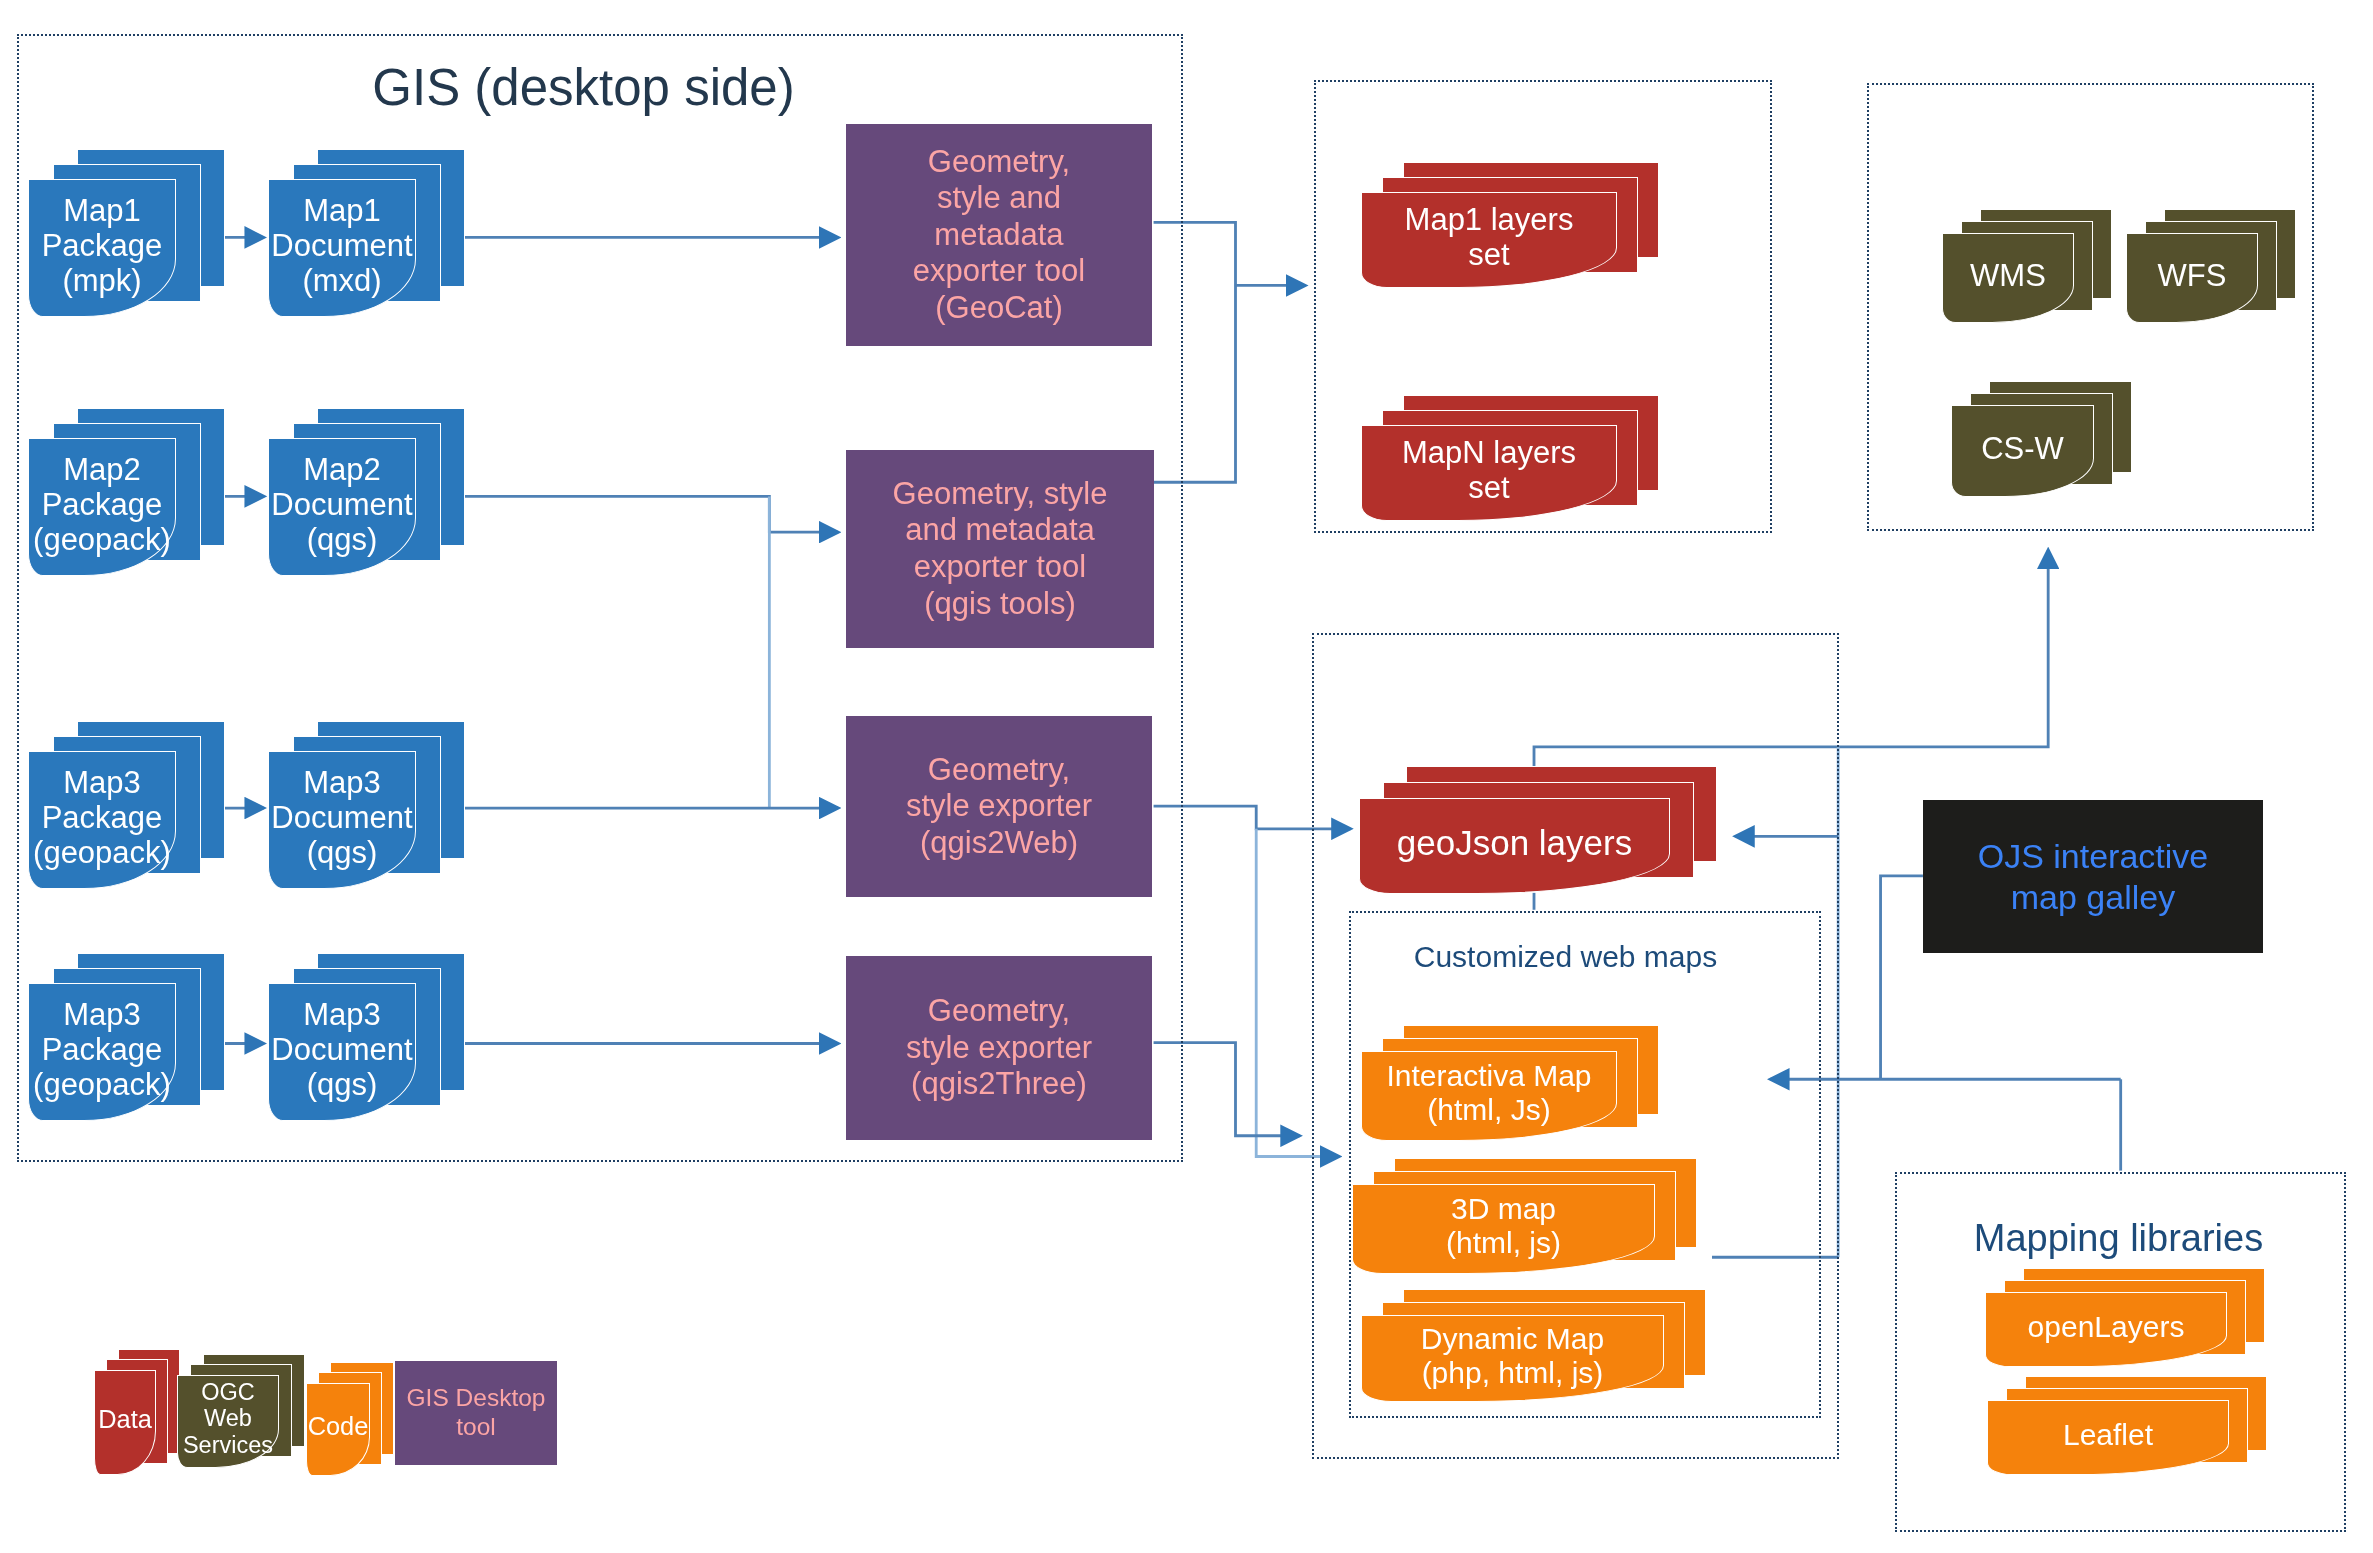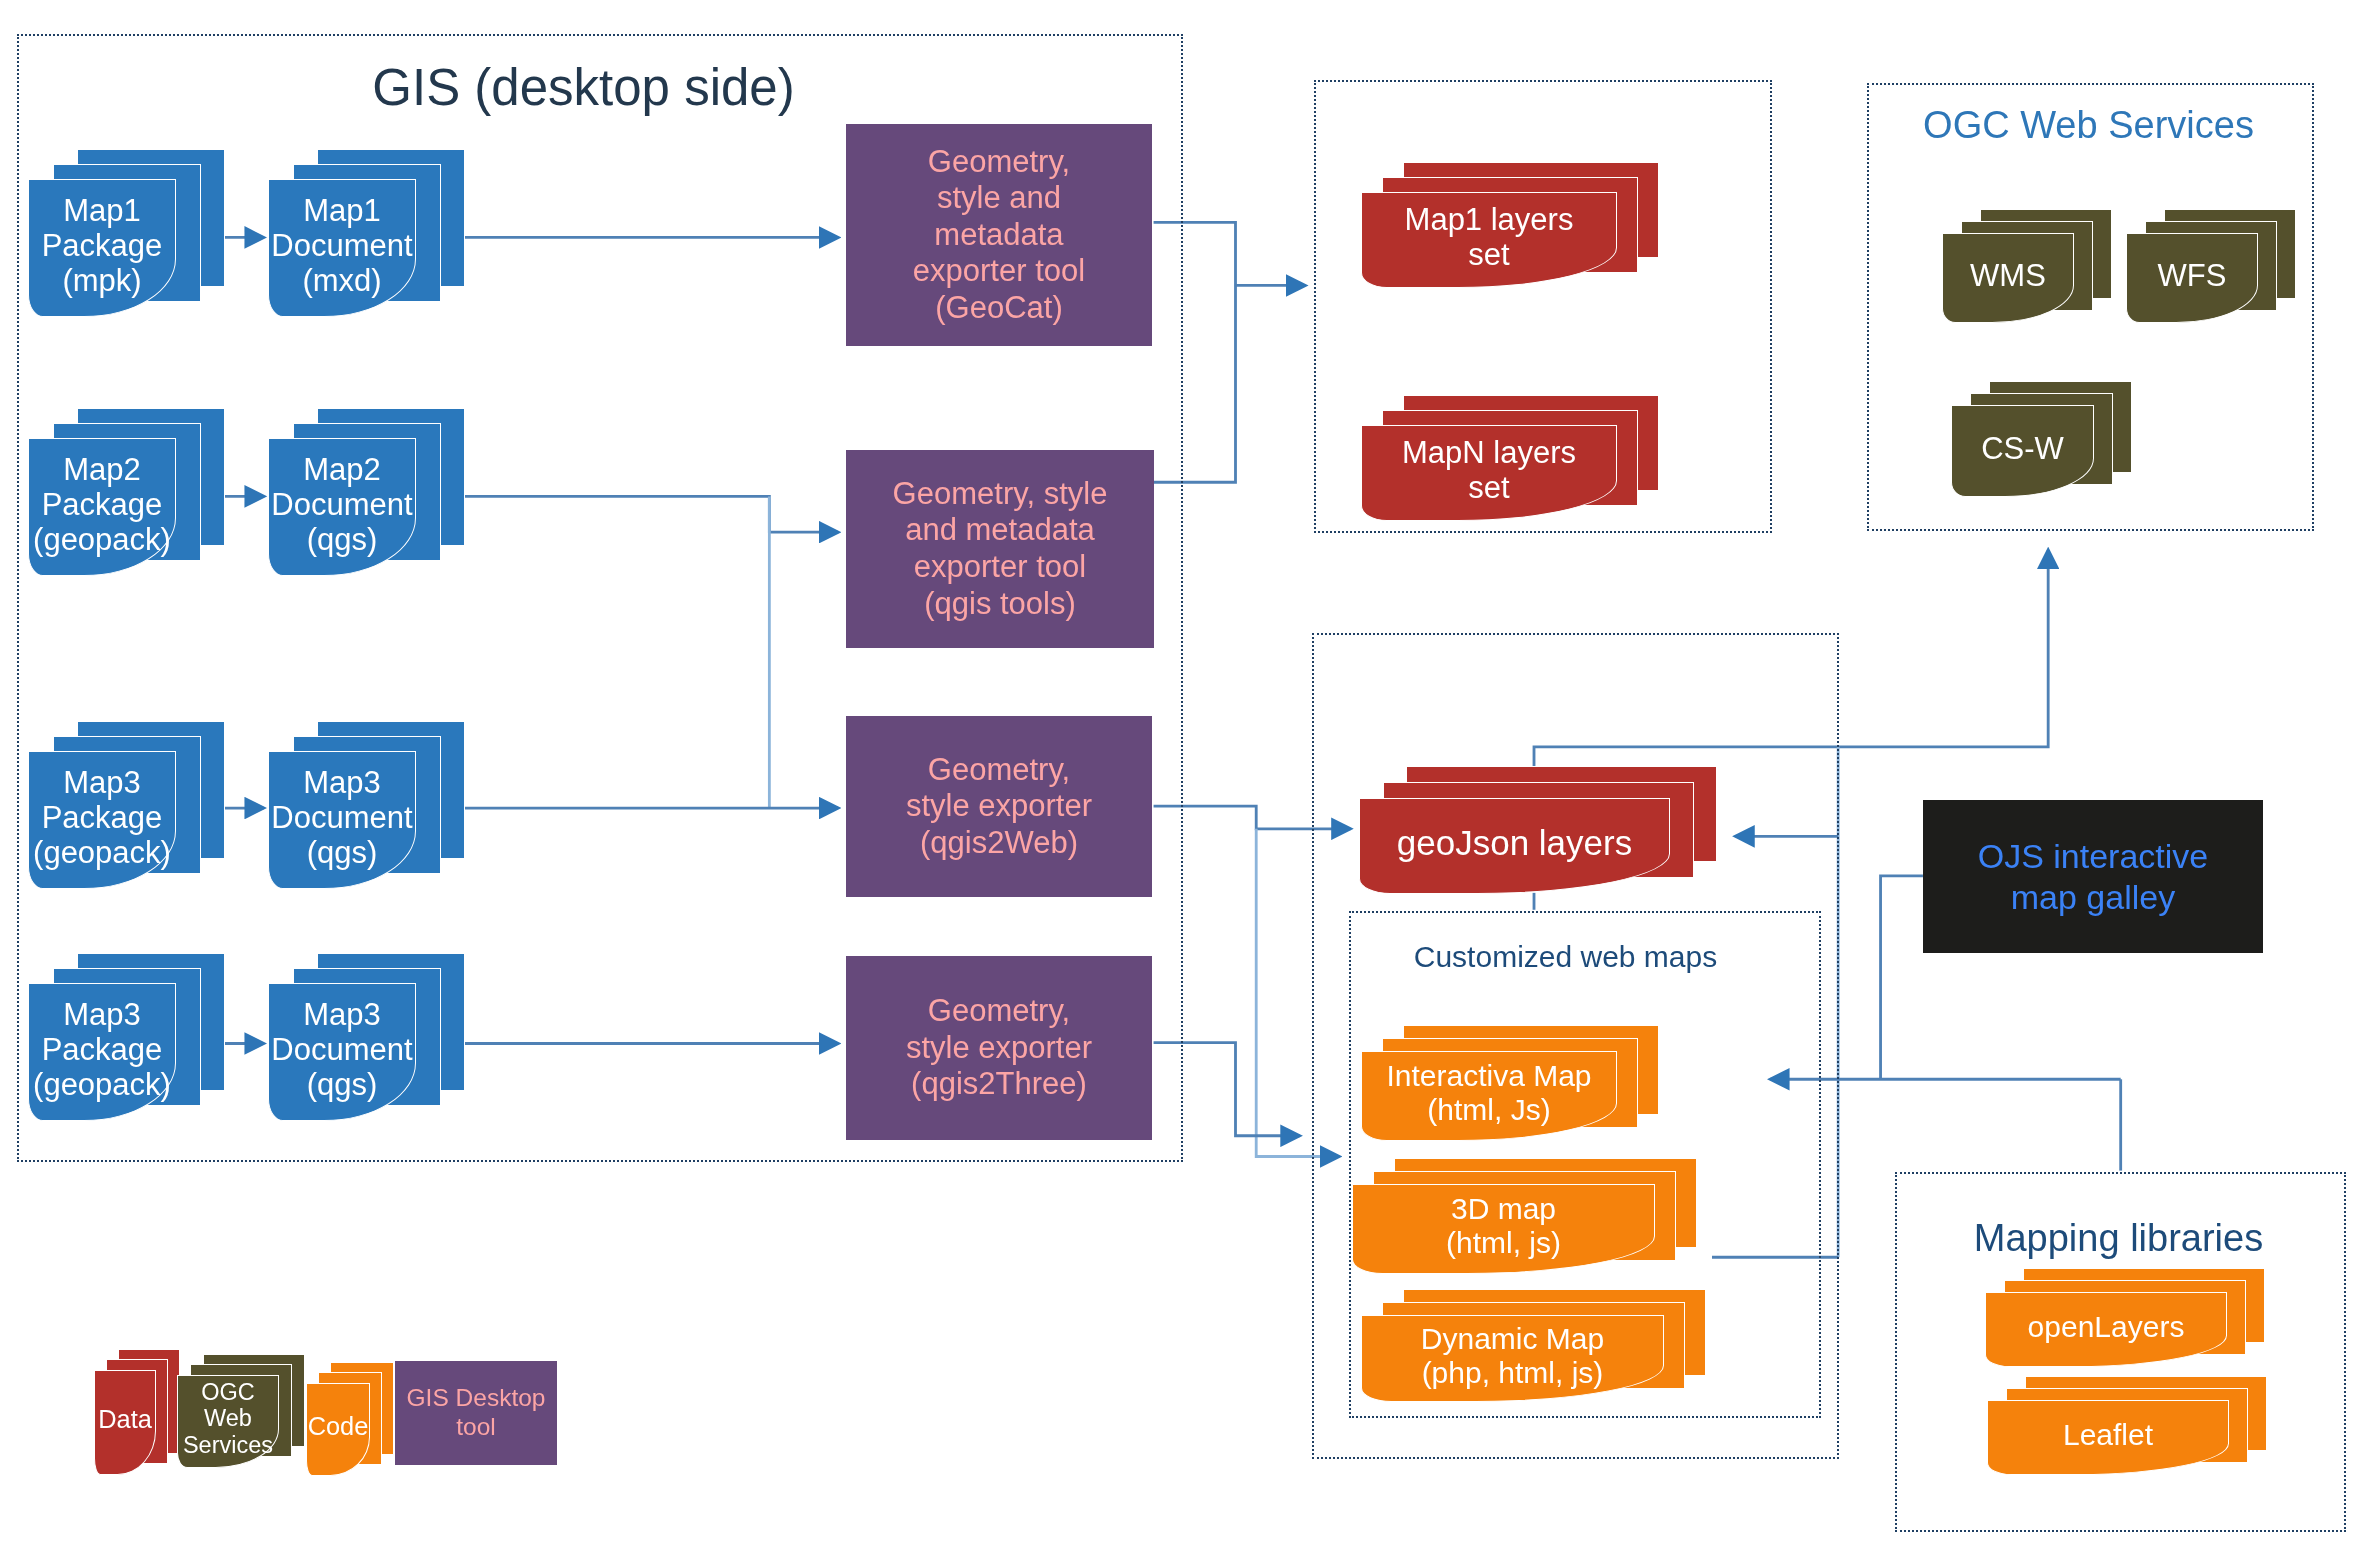--- a/index.html
+++ b/index.html
@@ -165,21 +165,20 @@
   </div>
   <div class="stack red" style="left:1361px;top:395px;--w:256px;--h:96px;--sx:21px;--sy:15px;">
     <i class="pg p3"></i>
       <i class="pg p2"></i>
     <div class="pg p1">
         <span class="lbl">MapN layers<br>set</span>
       </div>
   </div>
 
   <div class="dbox" style="left:1867px;top:83px;width:443px;height:444px;"></div>
-  <div class="btitle t-light" style="left:1867px;top:104px;width:443px;font-size:38px;">OGC Web Services</div>
   <div class="stack olive" style="left:1942px;top:209px;--w:132px;--h:90px;--sx:19px;--sy:12.2px;">
     <i class="pg p3"></i>
       <i class="pg p2"></i>
     <div class="pg p1">
         <span class="lbl">WMS</span>
       </div>
   </div>
   <div class="stack olive" style="left:2126px;top:209px;--w:132px;--h:90px;--sx:19px;--sy:12.2px;">
     <i class="pg p3"></i>
       <i class="pg p2"></i>

